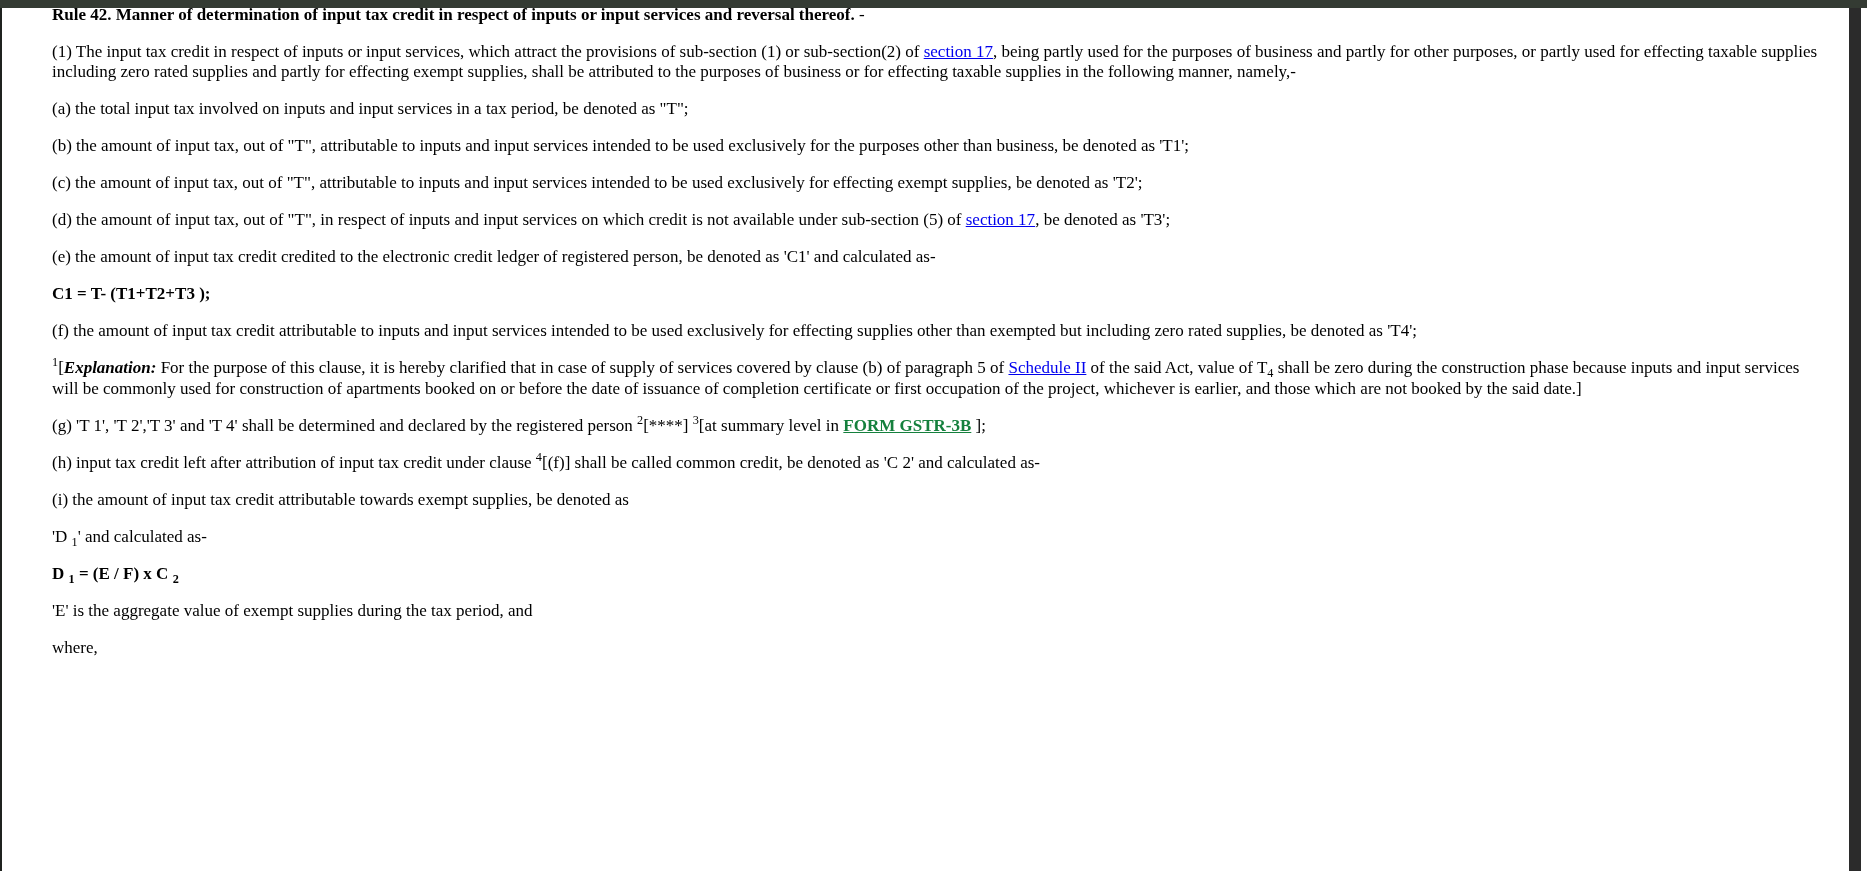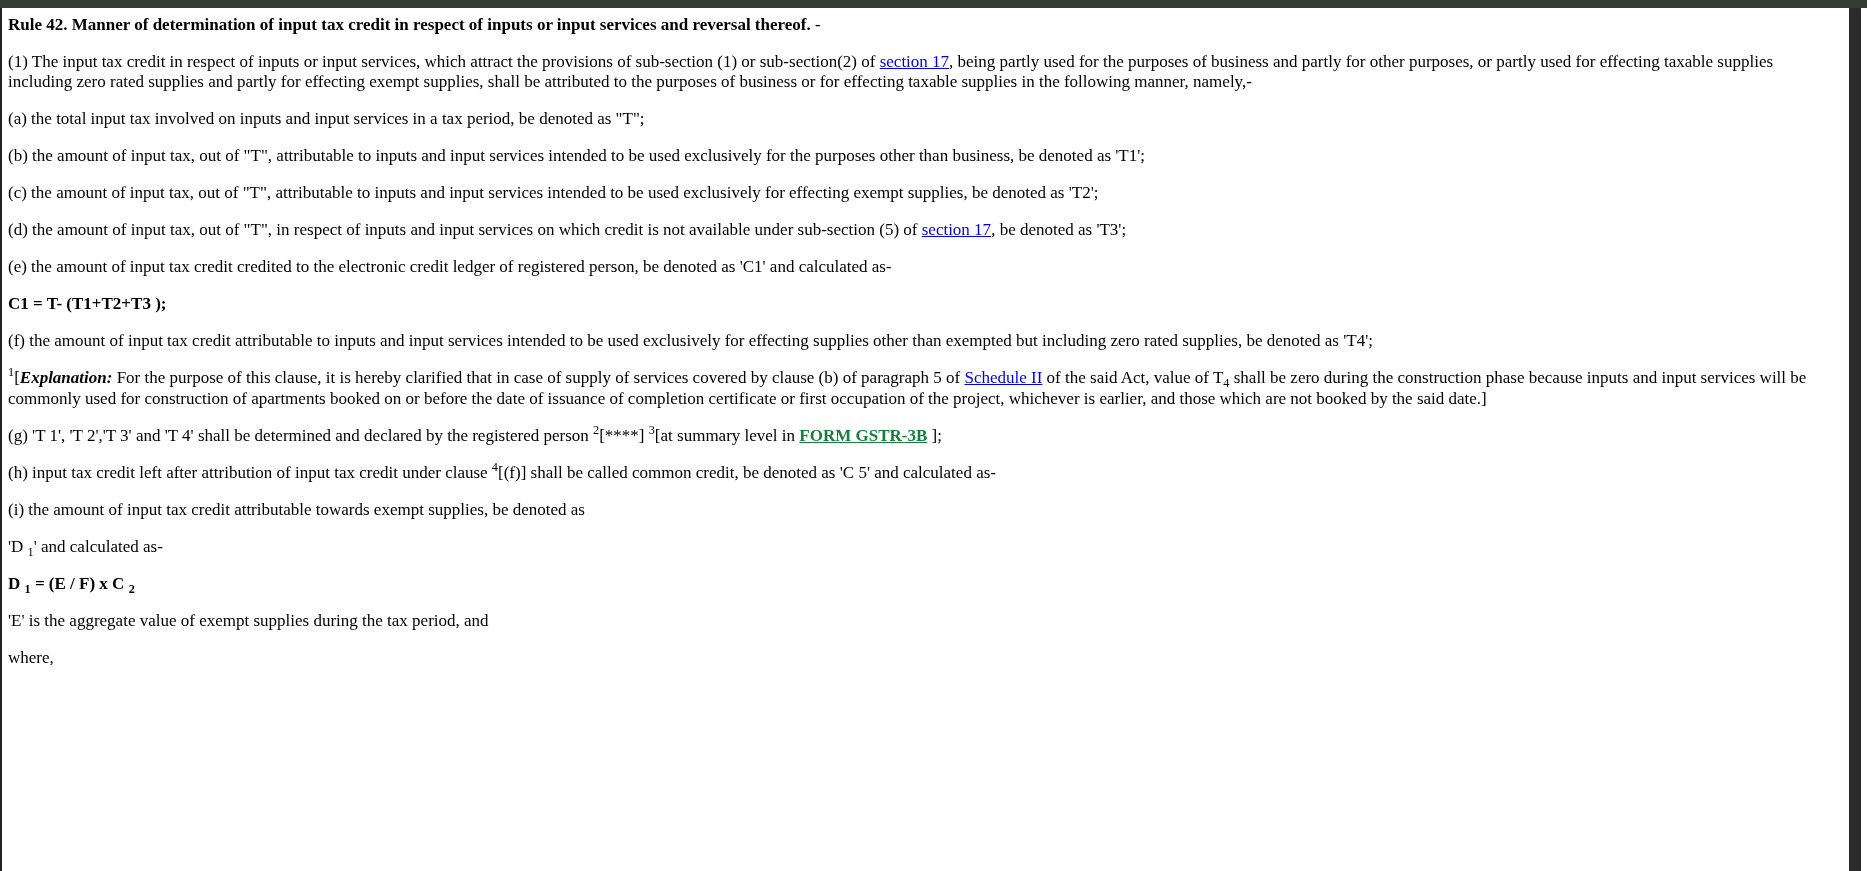--- a/index.html
+++ b/index.html
@@ -26,22 +26,23 @@
     z-index: 9;
   }
   .scrollbar-track {
     position: fixed;
     top: 0; right: 6px; bottom: 0;
     width: 12px;
     background: #2b2b2b;
     z-index: 8;
   }
   .content {
-    padding: 15px 30px 12px 8px;
+    padding: 5px 30px 12px 8px;
     margin-right: 18px;
+    margin-left: 44px;
   }
   p.para {
     margin: 0 0 17px 0;
     line-height: 1.18;
   }
   p.title { font-weight: bold; }
   p.title .dash { font-weight: normal; }
   p.formula { font-weight: bold; }
   a {
     color: #0000ee;
@@ -69,19 +70,19 @@
     <p class="para normal"><span>(1) The input tax credit in respect of inputs or input services, which attract the provisions of sub-section (1) or sub-section(2) of </span><a href="#" style="color: rgb(0, 0, 238);">section 17</a><span>, being partly used for the purposes of business and partly for other purposes, or partly used for effecting taxable supplies including zero rated supplies and partly for effecting exempt supplies, shall be attributed to the purposes of business or for effecting taxable supplies in the following manner, namely,-</span></p>
     <p class="para normal"><span>(a) the total input tax involved on inputs and input services in a tax period, be denoted as "T";</span></p>
     <p class="para normal"><span>(b) the amount of input tax, out of "T", attributable to inputs and input services intended to be used exclusively for the purposes other than business, be denoted as 'T1';</span></p>
     <p class="para normal"><span>(c) the amount of input tax, out of "T", attributable to inputs and input services intended to be used exclusively for effecting exempt supplies, be denoted as 'T2';</span></p>
     <p class="para normal"><span>(d) the amount of input tax, out of "T", in respect of inputs and input services on which credit is not available under sub-section (5) of </span><a href="#" style="color: rgb(0, 0, 238);">section 17</a><span>, be denoted as 'T3';</span></p>
     <p class="para normal"><span>(e) the amount of input tax credit credited to the electronic credit ledger of registered person, be denoted as 'C1' and calculated as-</span></p>
     <p class="para formula"><span>C1 = T- (T1+T2+T3 );</span></p>
     <p class="para normal"><span>(f) the amount of input tax credit attributable to inputs and input services intended to be used exclusively for effecting supplies other than exempted but including zero rated supplies, be denoted as 'T4';</span></p>
     <p class="para normal"><sup>1</sup><span>[</span><span class="bi">Explanation:</span><span> For the purpose of this clause, it is hereby clarified that in case of supply of services covered by clause (b) of paragraph 5 of </span><a href="#" style="color: rgb(0, 0, 238);">Schedule II</a><span> of the said Act, value of  T</span><sub>4</sub><span> shall be zero during the construction phase because inputs and input services will be commonly used for construction of apartments booked on or before the date of issuance of completion certificate or first occupation of the project, whichever is earlier, and those which are not booked by the said date.]</span></p>
     <p class="para normal"><span>(g) 'T 1', 'T 2','T 3' and 'T 4' shall be determined and declared by the registered person </span><sup>2</sup><span>[****] </span><sup>3</sup><span>[at summary level in </span><a href="#" class="b" style="color: #15803d;">FORM GSTR-3B</a><span> ];</span></p>
-    <p class="para normal"><span>(h) input tax credit left after attribution of input tax credit under clause </span><sup>4</sup><span>[(f)] shall be called common credit, be denoted as 'C 5' and calculated as-</span></p>
+    <p class="para normal"><span>(h) input tax credit left after attribution of input tax credit under clause </span><sup>4</sup><span>[(f)] shall be called common credit, be denoted as 'C 2' and calculated as-</span></p>
     <p class="para normal"><span>(i) the amount of input tax credit attributable towards exempt supplies, be denoted as</span></p>
     <p class="para normal"><span>'D </span><sub>1</sub><span>' and calculated as-</span></p>
     <p class="para formula"><span>D </span><sub>1</sub><span> = (E / F) x C </span><sub>2</sub></p>
     <p class="para normal"><span>'E' is the aggregate value of exempt supplies during the tax period, and</span></p>
     <p class="para normal"><span>where,</span></p>
   </div>
 
 </body></html>

